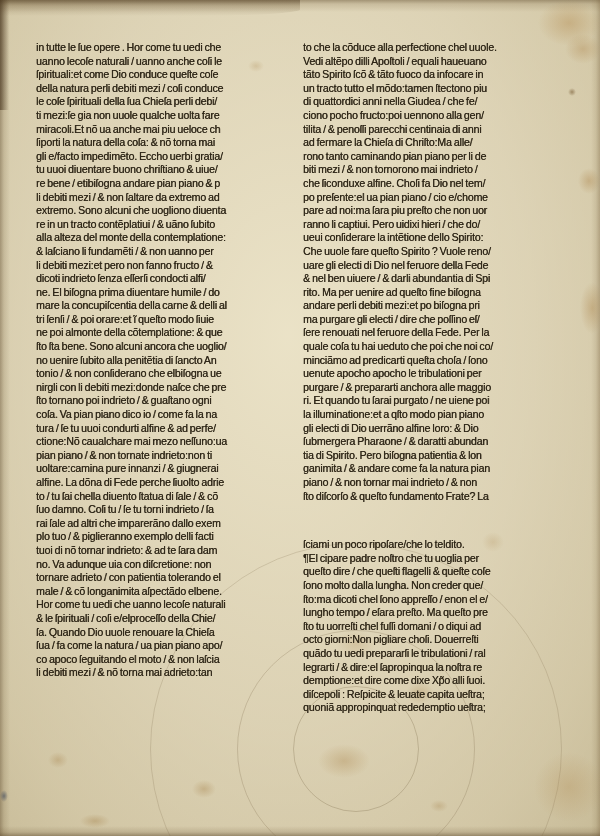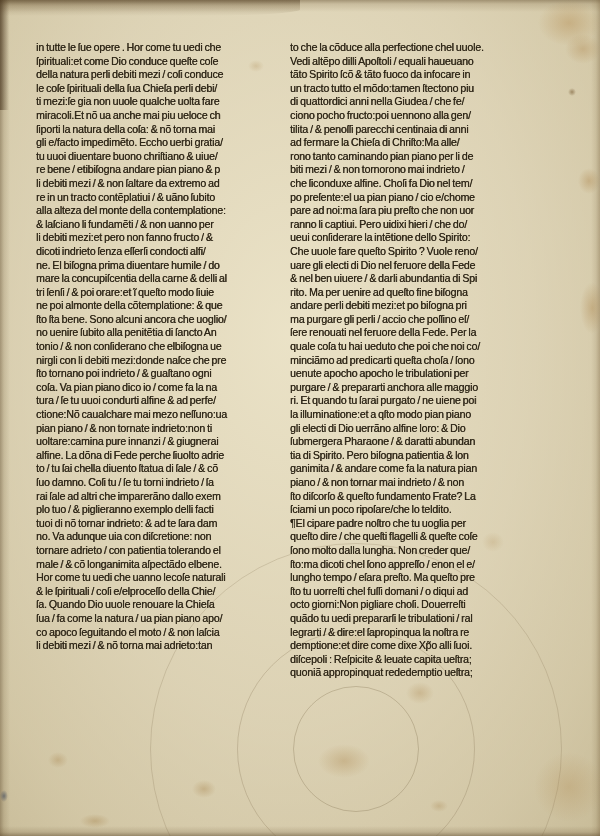--- a/index.html
+++ b/index.html
@@ -23,25 +23,25 @@
   #edge-right{right:0;top:0;width:9px;height:100%;
     background:linear-gradient(270deg, rgba(120,98,62,0.4) 0px, rgba(130,110,70,0.15) 4px, rgba(140,120,80,0.0) 9px);}
   #edge-bottom{left:0;bottom:0;width:100%;height:10px;
     background:linear-gradient(0deg, rgba(92,72,44,0.5) 0px, rgba(110,88,54,0.2) 4px, rgba(140,120,80,0.0) 10px);}
 
   
   .col{position:absolute;top:41px;color:#2e2617;
     font-size:10.6px;letter-spacing:-0.15px;word-spacing:-0.8px;
     text-shadow:0.3px 0 0 rgba(46,38,23,0.85);}
   #col-left{left:36px;width:253px;}
-  #col-right{left:290px;width:258px;}
+  #col-right{left:303px;width:258px;}
   .tline{height:13.6px;line-height:13.6px;overflow:hidden;white-space:nowrap;
     text-align:justify;text-align-last:justify;-moz-text-align-last:justify;}
   .tline::after{content:"";display:inline-block;width:100%;}
-  .tline.line-end{text-align-last:left;}
+  .tline.line-end{text-align-last:left;margin-top:35px;}
   .tline.line-end::after{width:0;}
 
   
   .circle{position:absolute;border:1px solid rgba(122,106,74,0.30);border-radius:50%;pointer-events:none;}
   #circle-1{left:293px;top:686px;width:124px;height:124px;}
   #circle-2{left:237px;top:630px;width:236px;height:236px;border-color:rgba(122,106,74,0.26);}
   #circle-3{left:150px;top:543px;width:410px;height:410px;border-color:rgba(122,106,74,0.22);}
 
   
   .spot{position:absolute;border-radius:50%;pointer-events:none;}
@@ -91,30 +91,32 @@
   <div class="spot s11"></div>
   <div class="spot s12"></div>
   <div class="spot s13"></div>
   <div class="spot s14"></div>
   <div class="spot s15"></div>
   <div class="spot s16"></div>
 
   <div class="col" id="col-left">
 
   <div class="tline">in tutte le ſue opere . Hor come tu uedi che</div>
+      <div class="tline">uanno lecoſe naturali / uanno anche coſi le</div>
       <div class="tline">ſpirituali:et come Dio conduce queſte coſe</div>
       <div class="tline">della natura perli debiti mezi / coſi conduce</div>
       <div class="tline">le coſe ſpirituali della ſua Chieſa perli debi/</div>
       <div class="tline">ti mezi:ſe gia non uuole qualche uolta fare</div>
       <div class="tline">miracoli.Et nõ ua anche mai piu ueloce ch</div>
       <div class="tline">ſiporti la natura della coſa: &amp; nõ torna mai</div>
       <div class="tline">gli e/facto impedimẽto. Eccho uerbi gratia/</div>
       <div class="tline">tu uuoi diuentare buono chriſtiano &amp; uiue/</div>
       <div class="tline">re bene / etibiſogna andare pian piano &amp; p</div>
       <div class="tline">li debiti mezi / &amp; non ſaltare da extremo ad</div>
+      <div class="tline">extremo. Sono alcuni che uogliono diuenta</div>
       <div class="tline">re in un tracto contẽplatiui / &amp; uãno ſubito</div>
       <div class="tline">alla alteza del monte della contemplatione:</div>
       <div class="tline">&amp; laſciano li fundamẽti / &amp; non uanno per</div>
       <div class="tline">li debiti mezi:et pero non fanno fructo / &amp;</div>
       <div class="tline">dicoti indrieto ſenza eſſerſi condocti alfi/</div>
       <div class="tline">ne. El biſogna prima diuentare humile / do</div>
       <div class="tline">mare la concupiſcentia della carne &amp; delli al</div>
       <div class="tline">tri ſenſi / &amp; poi orare:et ĩ queſto modo ſiuie</div>
       <div class="tline">ne poi almonte della cõtemplatione: &amp; que</div>
       <div class="tline">ſto ſta bene. Sono alcuni ancora che uoglio/</div>
@@ -159,21 +161,21 @@
       <div class="tline">che ſiconduxe alfine. Choſi fa Dio nel tem/</div>
       <div class="tline">po preſente:el ua pian piano / cio e/chome</div>
       <div class="tline">pare ad noi:ma ſara piu preſto che non uor</div>
       <div class="tline">ranno li captiui. Pero uidixi hieri / che do/</div>
       <div class="tline">ueui conſiderare la intẽtione dello Spirito:</div>
       <div class="tline">Che uuole fare queſto Spirito ? Vuole reno/</div>
       <div class="tline">uare gli electi di Dio nel feruore della Fede</div>
       <div class="tline">&amp; nel ben uiuere / &amp; darli abundantia di Spi</div>
       <div class="tline">rito. Ma per uenire ad queſto fine biſogna</div>
       <div class="tline">andare perli debiti mezi:et po biſogna pri</div>
-      <div class="tline">ma purgare gli perli / accio che poſſino eſ/</div>
+      <div class="tline">ma purgare gli electi / dire che poſſino eſ/</div>
       <div class="tline">ſere renouati nel feruore della Fede. Per la</div>
       <div class="tline">quale coſa tu hai ueduto che poi che noi co/</div>
       <div class="tline">minciãmo ad predicarti queſta choſa / ſono</div>
       <div class="tline">uenute apocho apocho le tribulationi per</div>
       <div class="tline">purgare / &amp; prepararti anchora alle maggio</div>
       <div class="tline">ri. Et quando tu ſarai purgato / ne uiene poi</div>
       <div class="tline">la illuminatione:et a qſto modo pian piano</div>
       <div class="tline">gli electi di Dio uerrãno alfine loro: &amp; Dio</div>
       <div class="tline">ſubmergera Pharaone / &amp; daratti abundan</div>
       <div class="tline">tia di Spirito. Pero biſogna patientia &amp; lon</div>

